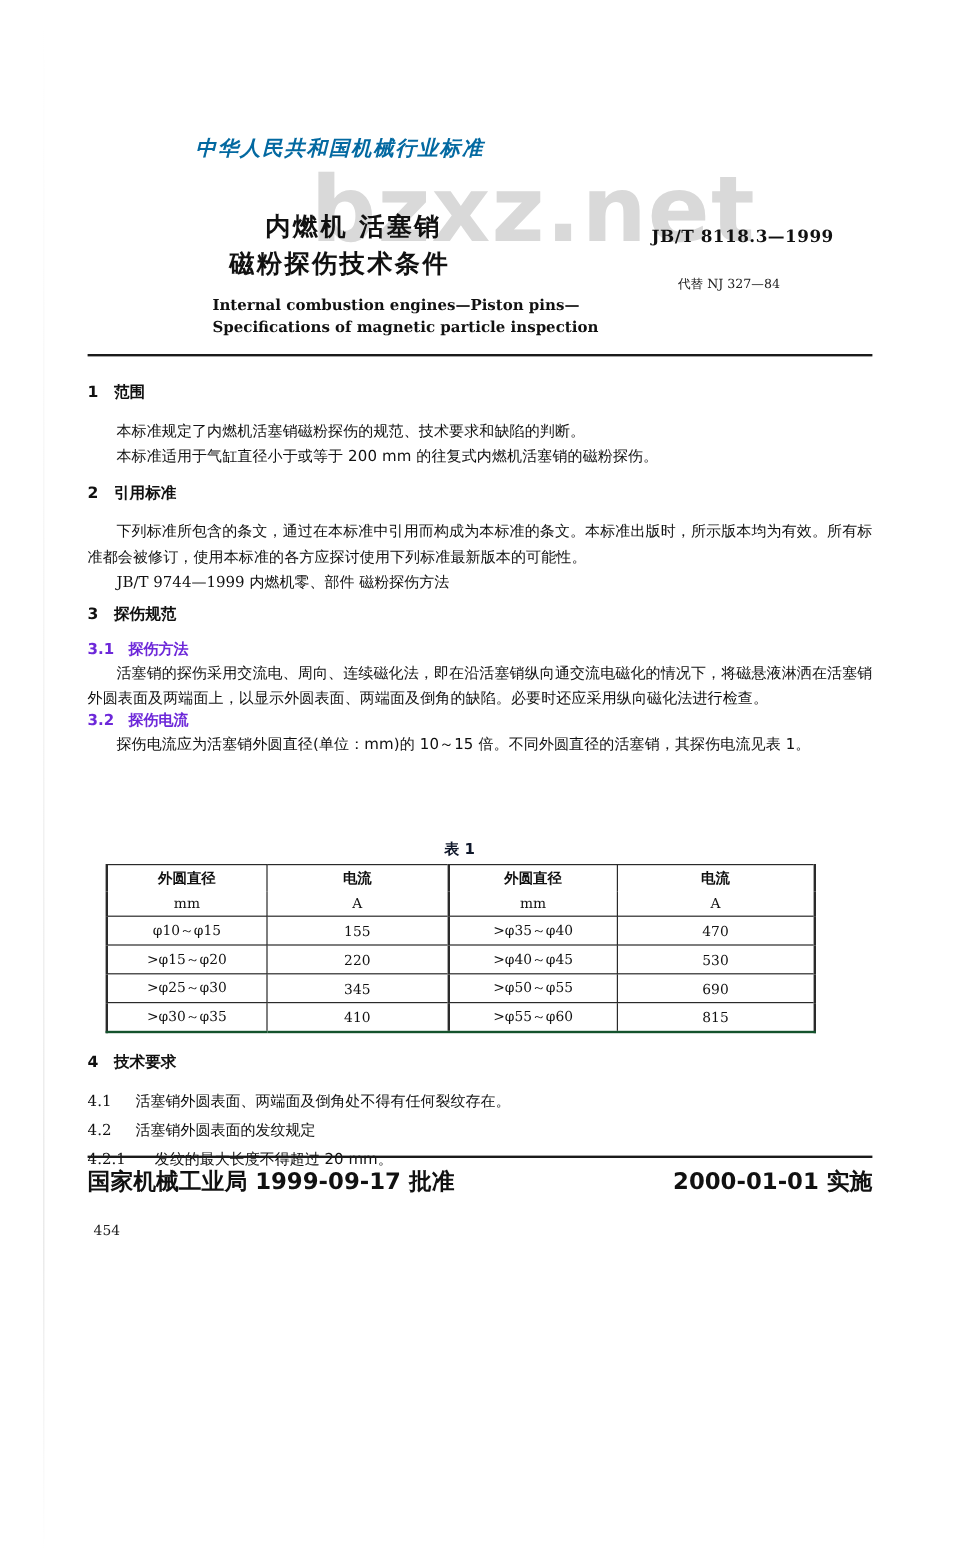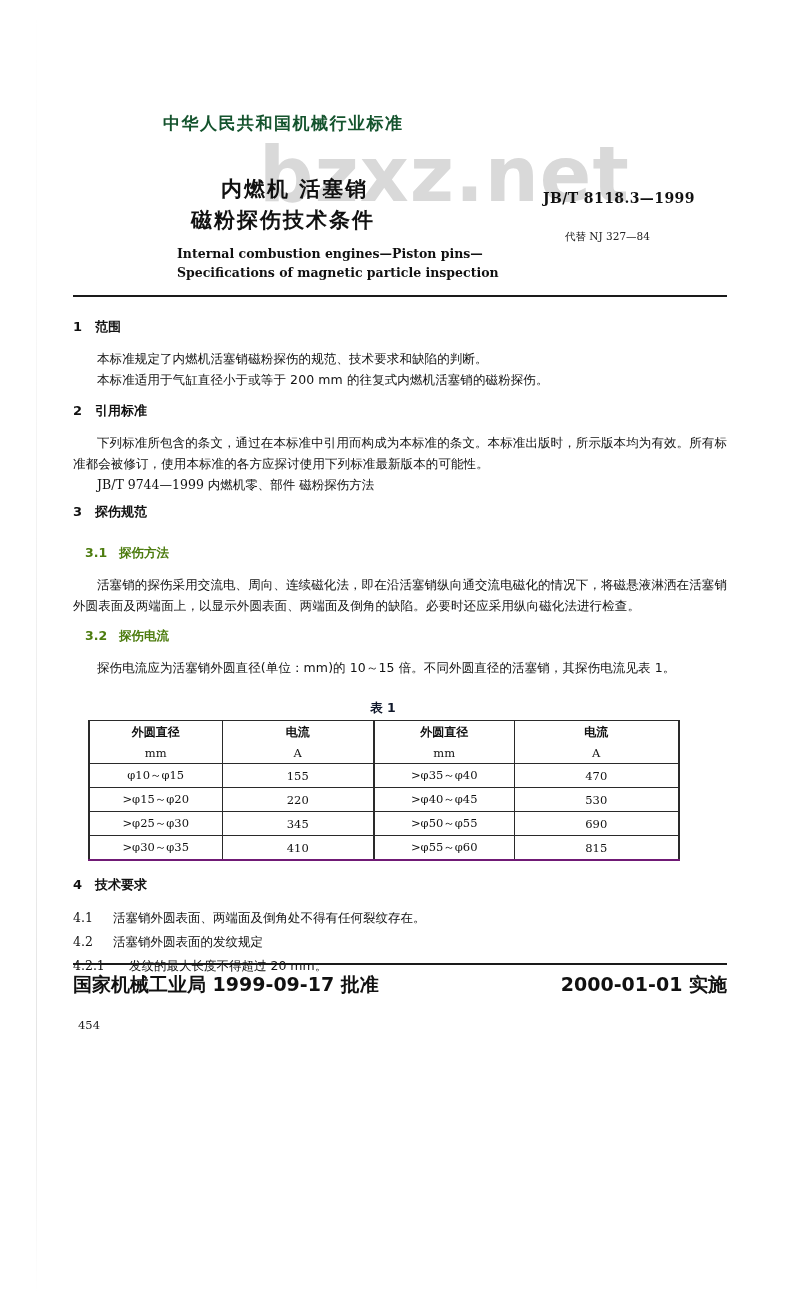--- a/index.html
+++ b/index.html
@@ -61,22 +61,23 @@
     width: 654px;
     z-index: 2;
   }
   .org-line {
     position: absolute;
     left: 90px;
     top: 0;
     font-size: 17px;
     font-weight: bold;
     letter-spacing: 1.5px;
-    color: #14532d;
-    white-space: nowrap;
+    color: #0369a1;
+    white-space: nowrap;
+    font-style: italic;
   }
   .title-block {
     position: absolute;
     left: 110px;
     top: 62px;
     width: 330px;
   }
   .title-line {
     font-size: 21px;
     font-weight: bold;
@@ -148,22 +149,22 @@
     font-weight: bold;
     color: #111;
     margin: 0 0 4px 0;
     white-space: nowrap;
   }
   .sec-h1 .num { display: inline-block; width: 22px; }
 
   .sec-h2 {
     font-size: 12.5px;
     font-weight: bold;
-    color: #4d7c0f;
-    margin: 12px;
+    color: #6d28d9;
+    margin: 0;
     white-space: nowrap;
   }
   .sec-h2 .num { display: inline-block; width: 34px; }
 
   .para {
     font-size: 12.5px;
     line-height: 21px;
     color: #111;
     margin: 0;
     text-align: justify;
@@ -222,21 +223,21 @@
     height: 22px;
   }
   table.spec .hd-unit {
     height: 20px;
     border-top: none;
   }
   table.spec .hd-cn.nb { border-bottom: none; }
   table.spec .mid-div { border-left: 2px solid #2a2a2a; }
   table.spec .outer-l { border-left: 2px solid #2a2a2a; }
   table.spec .outer-r { border-right: 2px solid #2a2a2a; }
-  table.spec tr.bot-row td { border-bottom: 2px solid #701a75; }
+  table.spec tr.bot-row td { border-bottom: 2px solid #14532d; }
 
   
   .sec4 {
     position: absolute;
     left: 0;
     top: 876px;
     width: 654px;
     z-index: 2;
   }
   .clause {

